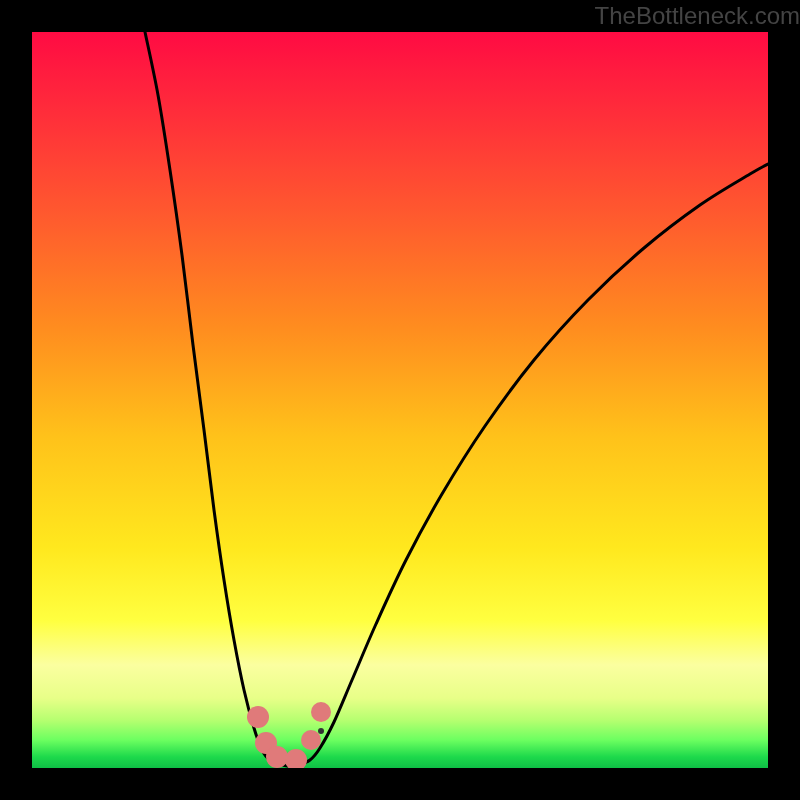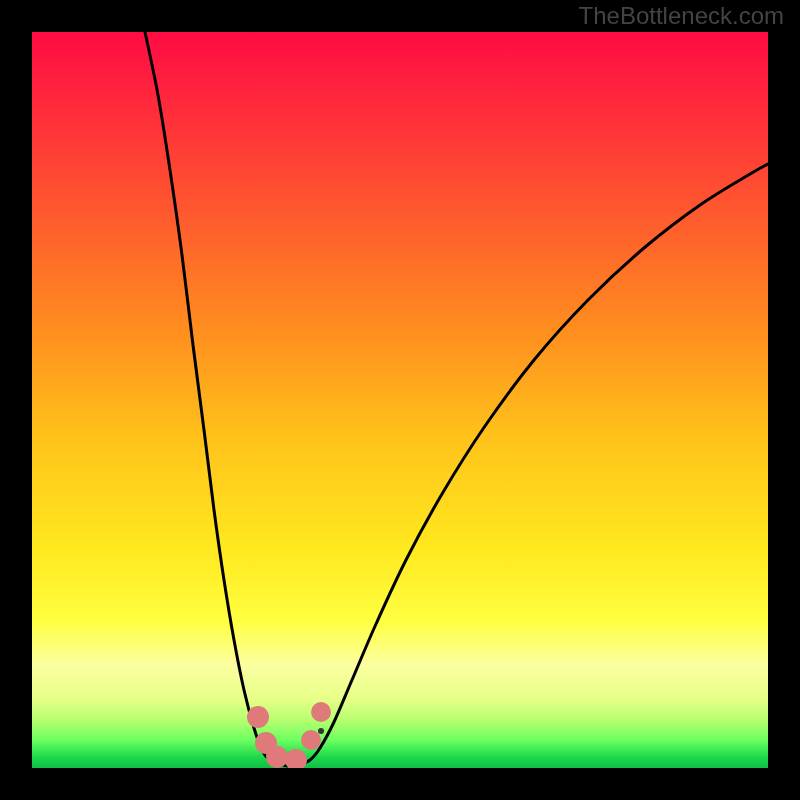--- a/index.html
+++ b/index.html
@@ -11,21 +11,21 @@
   }
   .frame {
     width: 800px;
     height: 800px;
     background: #000;
     position: relative;
   }
   .watermark {
     position: absolute;
     top: 2px;
-    right: 16px;
+    right: 0;
     font-family: Arial, Helvetica, sans-serif;
     font-size: 24px;
     color: #444444;
     font-weight: 500;
     z-index: 5;
   }
   svg {
     position: absolute;
     top: 0;
     left: 0;

